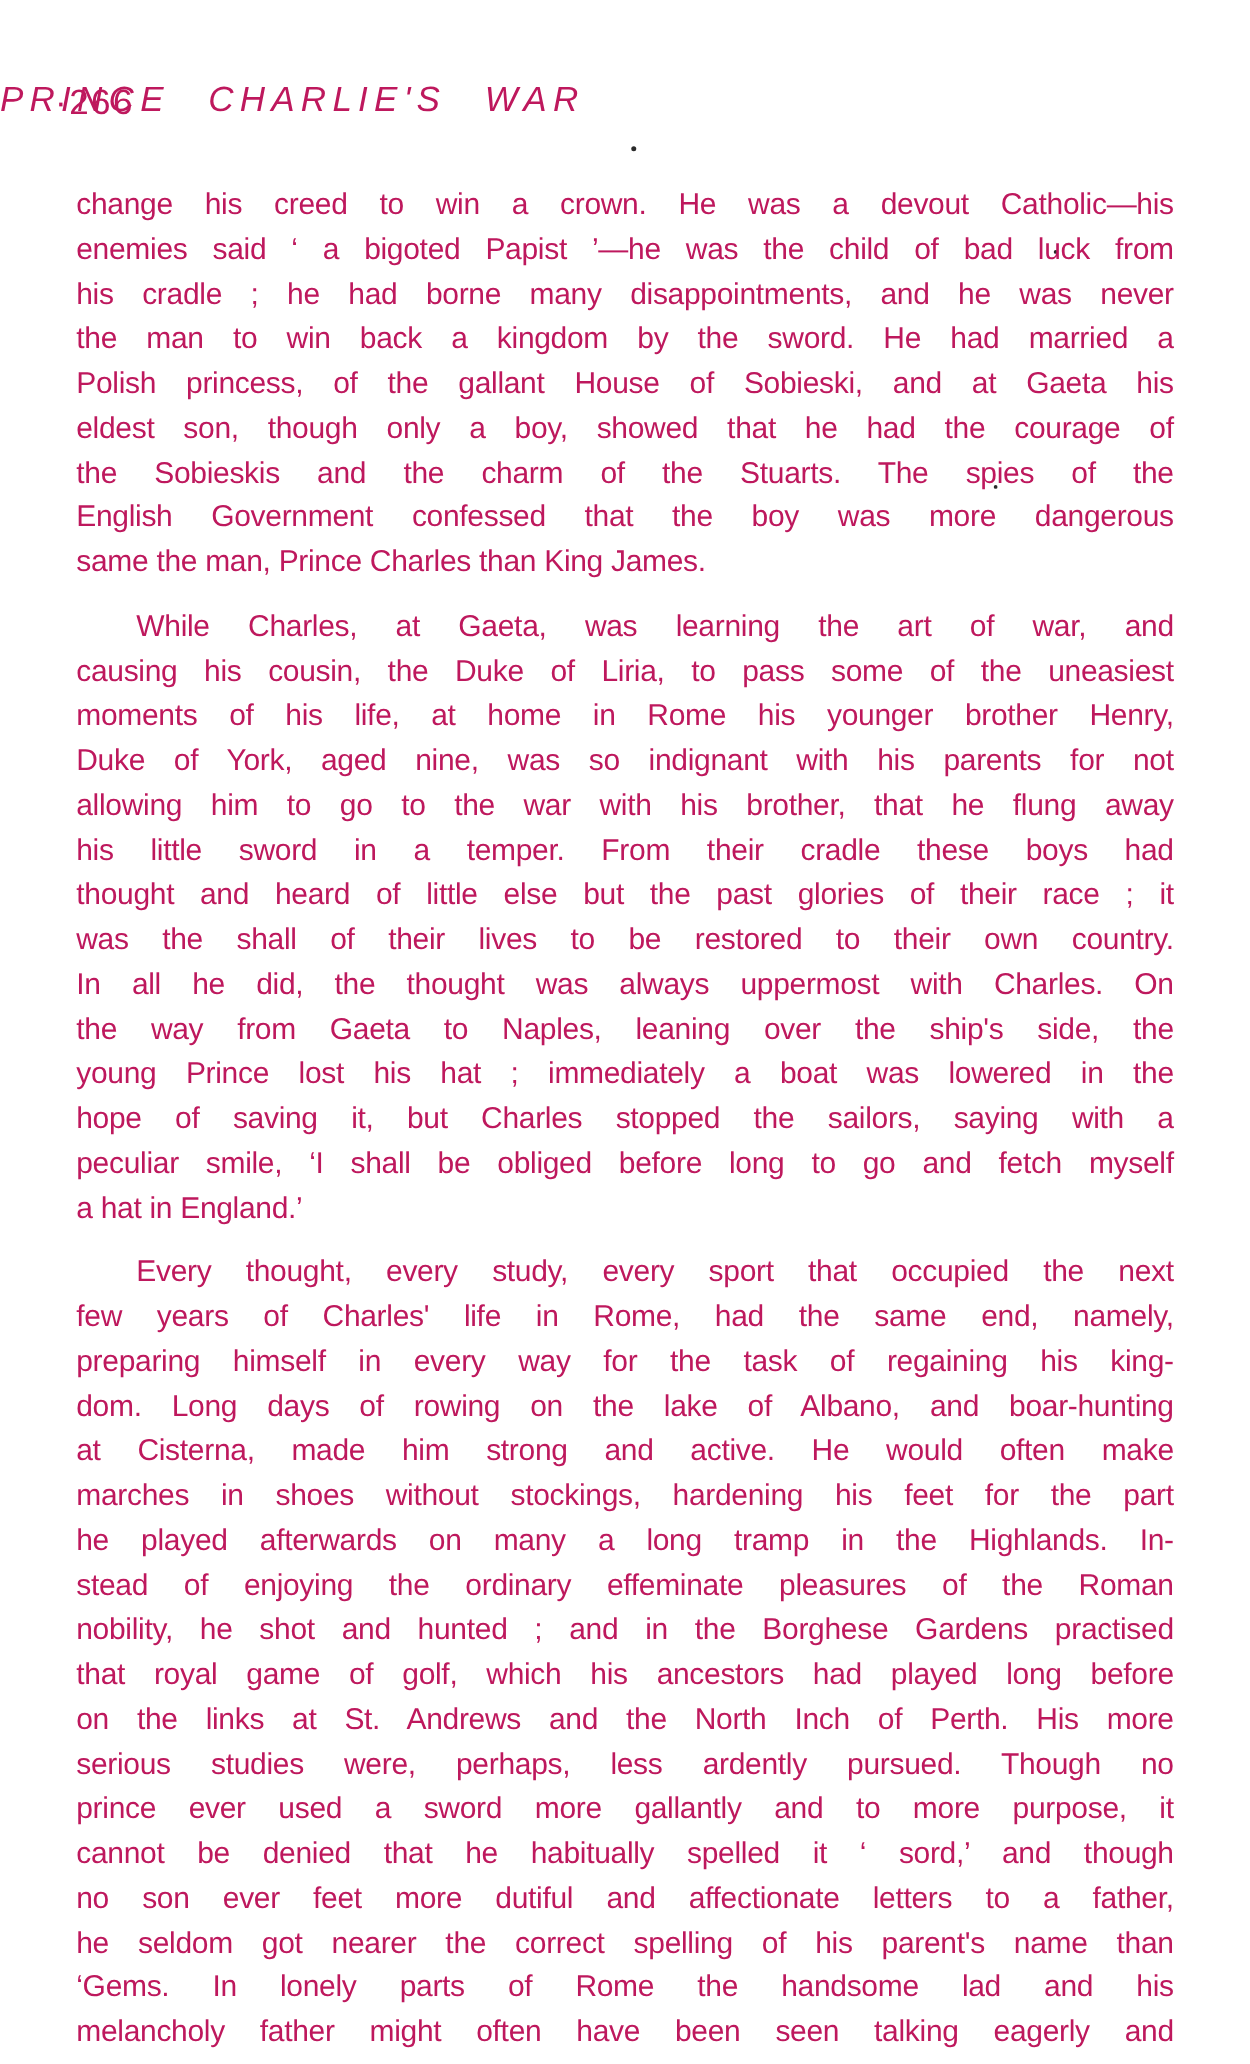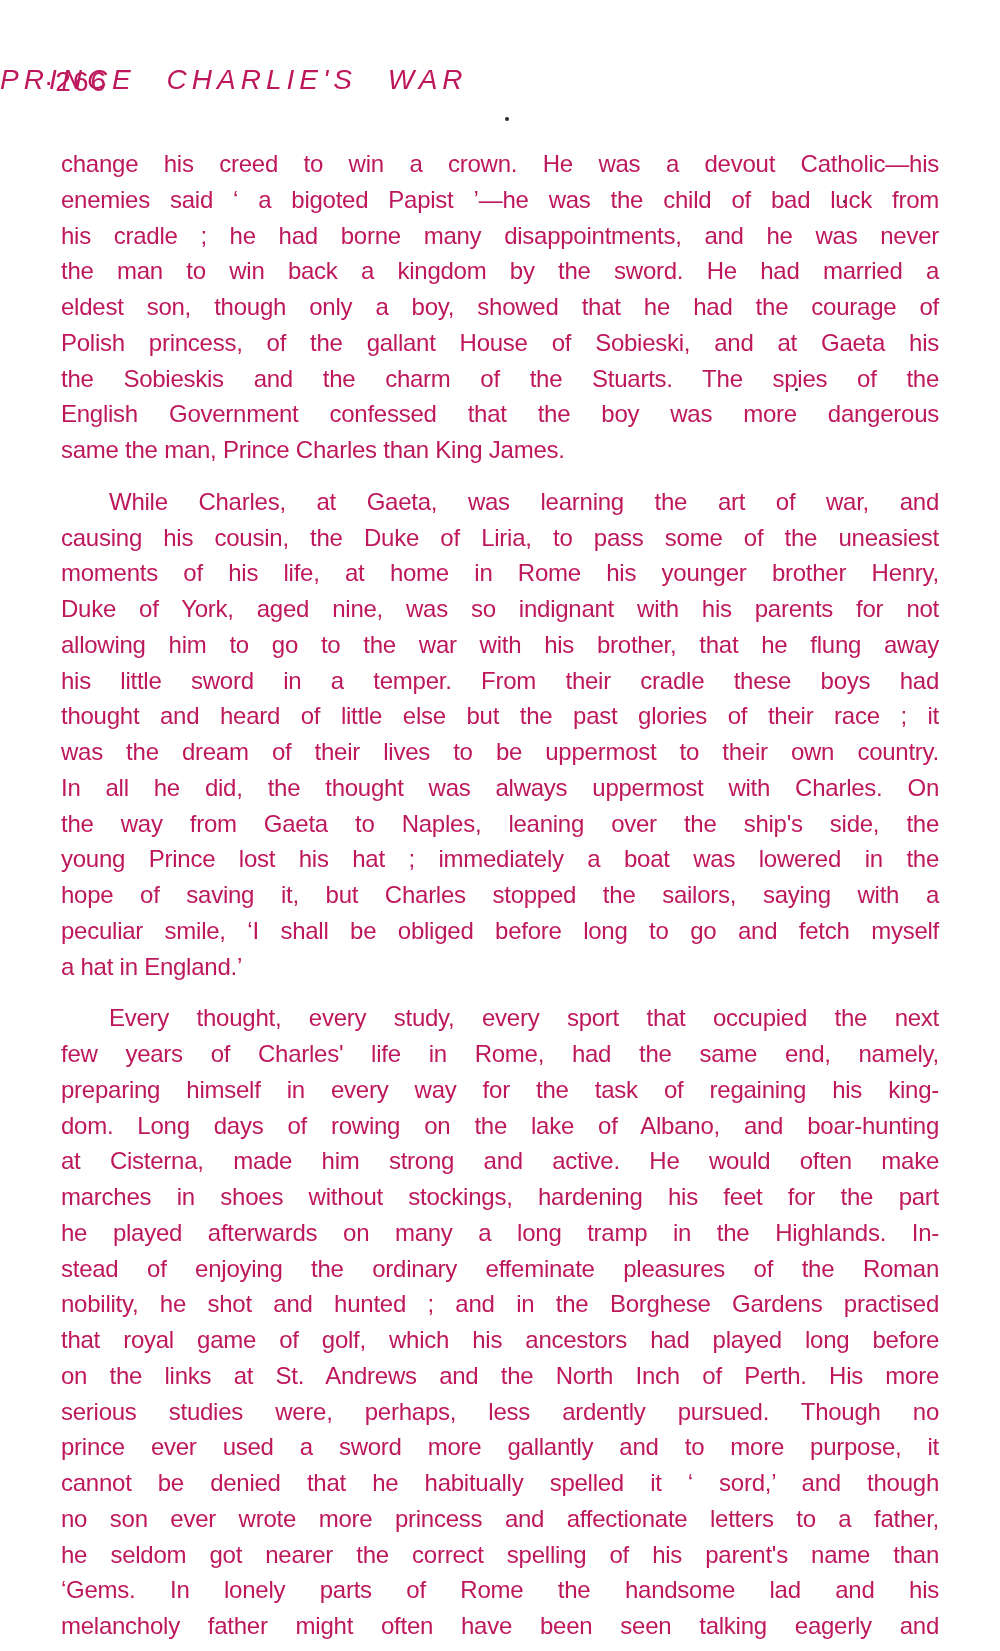--- a/index.html
+++ b/index.html
@@ -89,36 +89,36 @@
   <div class="speck speck-2"></div>
   <div class="speck speck-3"></div>
 
   <div class="text-block">
 
     <div class="para">
       <div class="line">change his creed to win a crown.  He was a devout Catholic—his</div>
       <div class="line">enemies said ‘ a bigoted Papist ’—he was the child of bad luck from</div>
       <div class="line">his cradle ; he had borne many disappointments, and he was never</div>
       <div class="line">the man to win back a kingdom by the sword.  He had married a</div>
+      <div class="line">Polish princess, of the gallant House of Sobieski, and at Gaeta his</div>
       <div class="line">eldest son, though only a boy, showed that he had the courage of</div>
-      <div class="line">Polish princess, of the gallant House of Sobieski, and at Gaeta his</div>
       <div class="line">the Sobieskis and the charm of the Stuarts.  The spies of the</div>
       <div class="line">English Government confessed that the boy was more dangerous</div>
       <div class="line end">same the man, Prince Charles than King James.</div>
     </div>
 
     <div class="para">
       <div class="line indent">While Charles, at Gaeta, was learning the art of war, and</div>
       <div class="line">causing his cousin, the Duke of Liria, to pass some of the uneasiest</div>
       <div class="line">moments of his life, at home in Rome his younger brother Henry,</div>
       <div class="line">Duke of York, aged nine, was so indignant with his parents for not</div>
       <div class="line">allowing him to go to the war with his brother, that he flung away</div>
       <div class="line">his little sword in a temper.  From their cradle these boys had</div>
       <div class="line">thought and heard of little else but the past glories of their race ; it</div>
-      <div class="line">was the dream of their lives to be uppermost to their own country.</div>
+      <div class="line">was the shall of their lives to be restored to their own country.</div>
       <div class="line">In all he did, the thought was always uppermost with Charles.  On</div>
       <div class="line">the way from Gaeta to Naples, leaning over the ship's side, the</div>
       <div class="line">young Prince lost his hat ; immediately a boat was lowered in the</div>
       <div class="line">hope of saving it, but Charles stopped the sailors, saying with a</div>
       <div class="line">peculiar smile, ‘I shall be obliged before long to go and fetch myself</div>
       <div class="line end">a hat in England.’</div>
     </div>
 
     <div class="para">
       <div class="line indent">Every thought, every study, every sport that occupied the next</div>
@@ -128,20 +128,20 @@
       <div class="line">at Cisterna, made him strong and active.  He would often make</div>
       <div class="line">marches in shoes without stockings, hardening his feet for the part</div>
       <div class="line">he played afterwards on many a long tramp in the Highlands.  In-</div>
       <div class="line">stead of enjoying the ordinary effeminate pleasures of the Roman</div>
       <div class="line">nobility, he shot and hunted ; and in the Borghese Gardens practised</div>
       <div class="line">that royal game of golf, which his ancestors had played long before</div>
       <div class="line">on the links at St. Andrews and the North Inch of Perth.  His more</div>
       <div class="line">serious studies were, perhaps, less ardently pursued.  Though no</div>
       <div class="line">prince ever used a sword more gallantly and to more purpose, it</div>
       <div class="line">cannot be denied that he habitually spelled it ‘ sord,’ and though</div>
-      <div class="line">no son ever wrote more princess and affectionate letters to a father,</div>
+      <div class="line">no son ever feet more dutiful and affectionate letters to a father,</div>
       <div class="line">he seldom got nearer the correct spelling of his parent's name than</div>
       <div class="line">‘Gems.   In lonely parts of Rome the handsome lad and his</div>
       <div class="line">melancholy father might often have been seen talking eagerly and</div>
     </div>
 
   </div>
 </div>
 
 </body></html>

